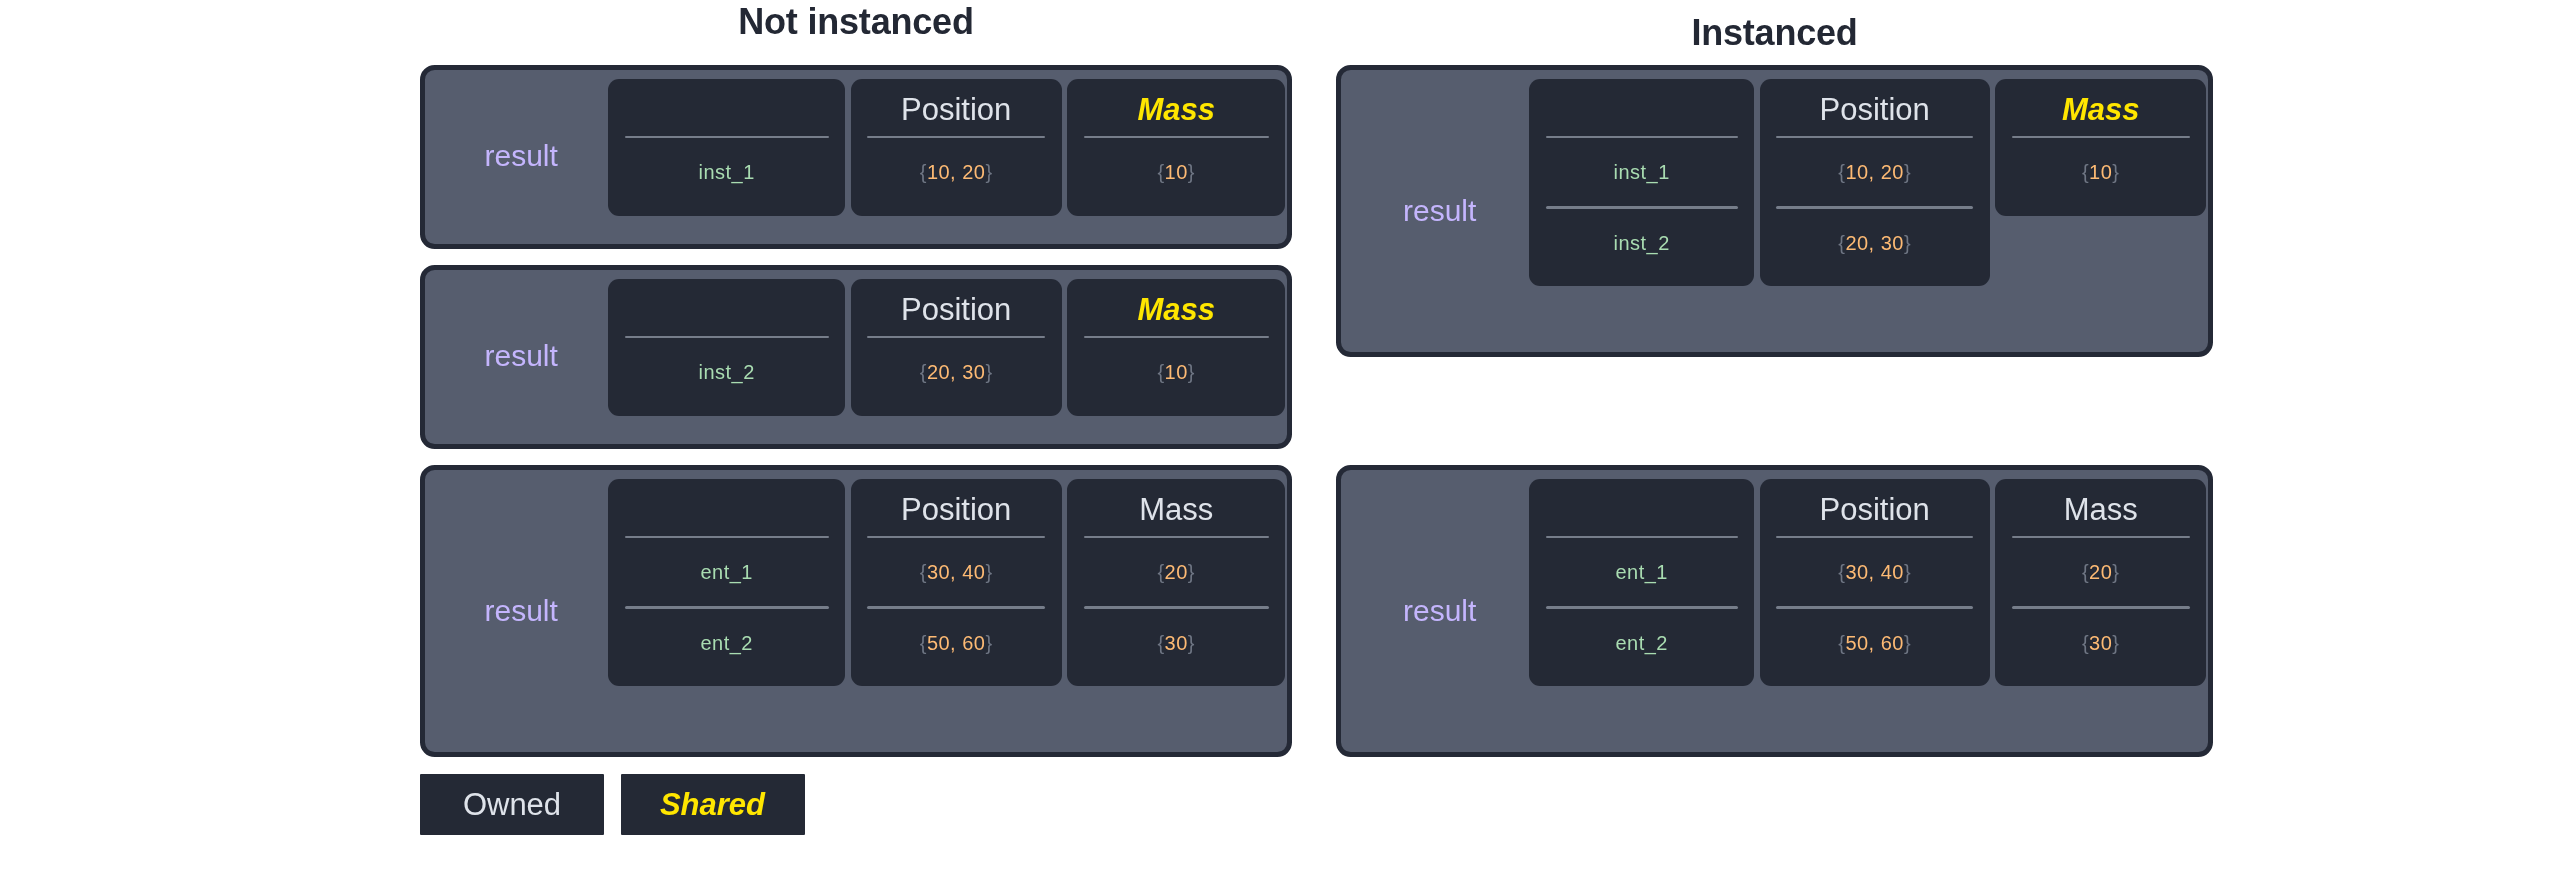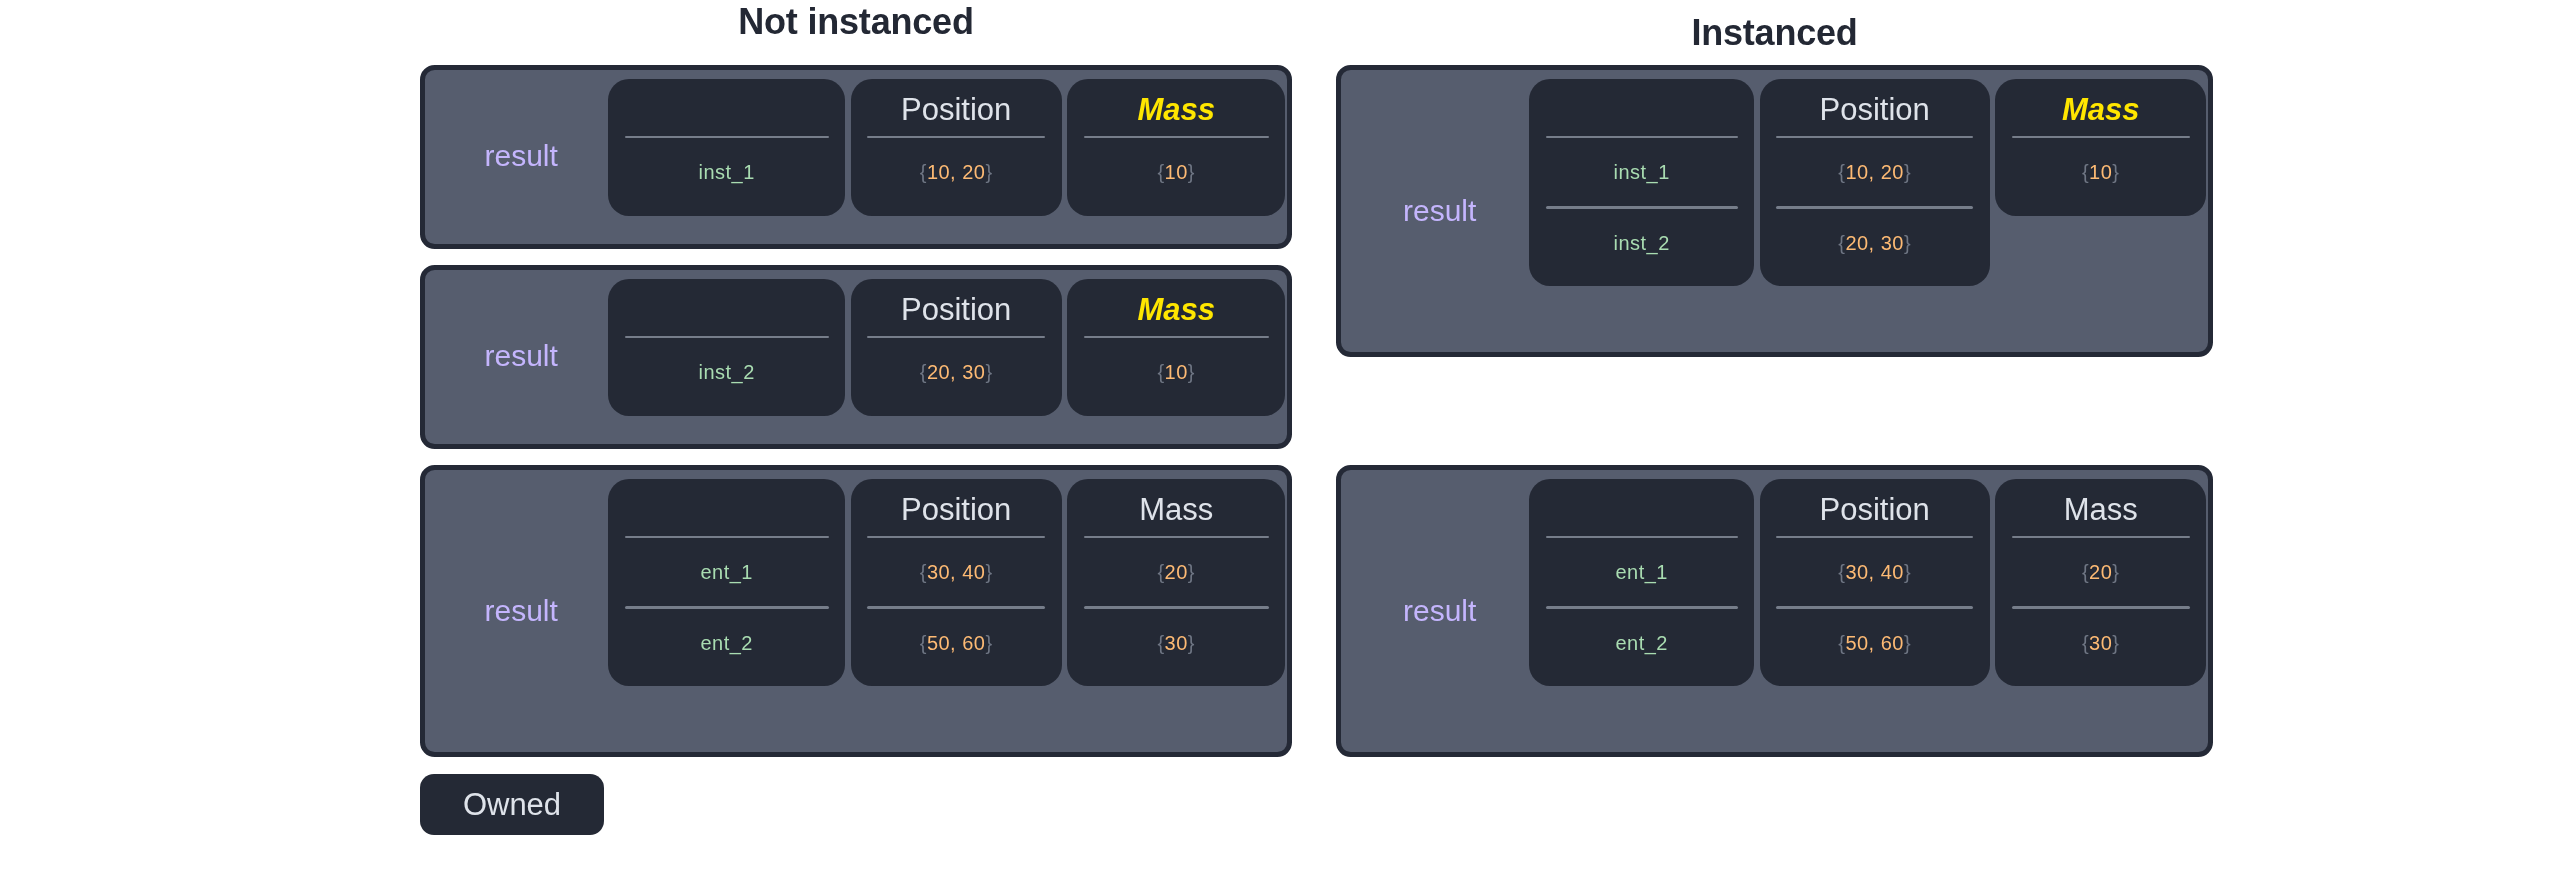--- a/index.html
+++ b/index.html
@@ -46,21 +46,21 @@
   }
   .cols{
     display:flex;
     flex:1 1 auto;
     align-items:flex-start;
     gap:5.5px;
     height:100%;
   }
   .col{
     background:#242935;
-    border-radius:21px;
+    border-radius:11px;
     box-sizing:border-box;
     display:flex;
     flex-direction:column;
     padding:5.5px 13px 9.2px 13px;
     flex:1 1 0;
   }
   .col-head{
     height:51px;
     display:flex;
     align-items:center;
@@ -92,21 +92,21 @@
   .cell .num{color:#fdba74;}
 
   
   #legend{
     position:absolute;
     left:420px;top:774px;
     display:flex;gap:16.5px;align-items:center;
   }
   .legend-chip{
     background:#242935;
-    border-radius:14px;
+    border-radius:1px;
     height:61px;
     min-width:184px;
     padding:0 24px;
     box-sizing:border-box;
     display:flex;align-items:center;justify-content:center;
     font-size:31px;
     white-space:nowrap;
   }
   .legend-chip.owned{color:#dfe3ea;}
   .legend-chip.shared{color:#ffe600;font-style:italic;font-weight:bold;}
@@ -291,14 +291,15 @@
             <span class="num">30</span>
             <span class="brace">}</span>
           </div>
         </div>
       </div>
     </div>
   </div>
 
 <div id="legend">
   <div class="legend-chip owned">Owned</div>
+  <div class="legend-chip shared">Shared</div>
 </div>
 
 
 </body></html>

